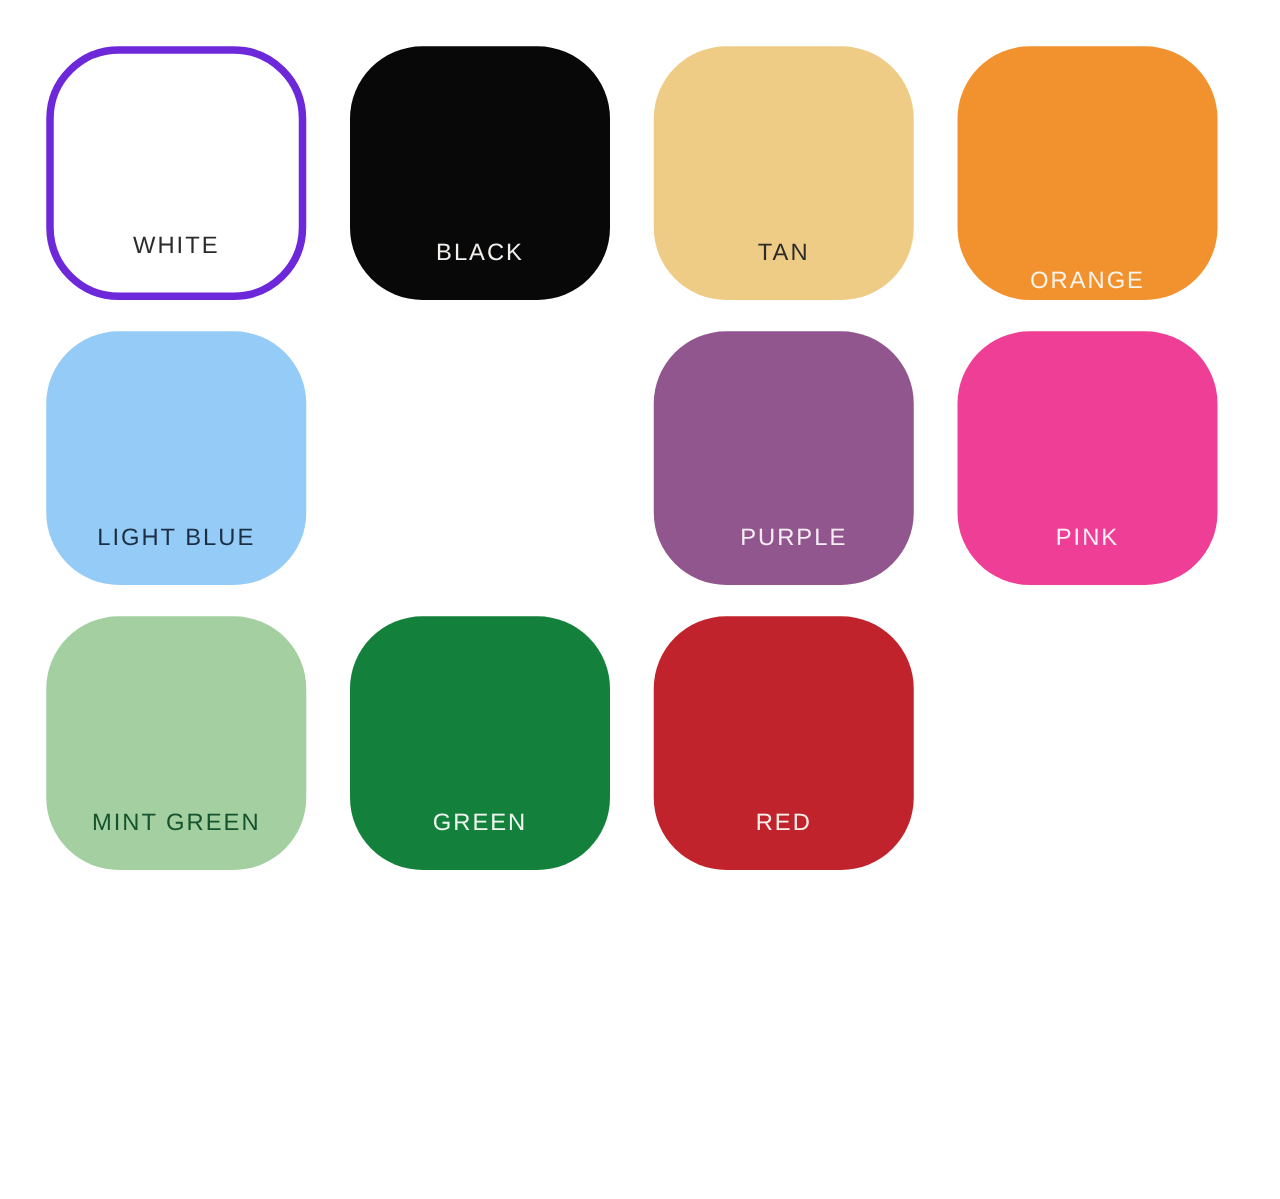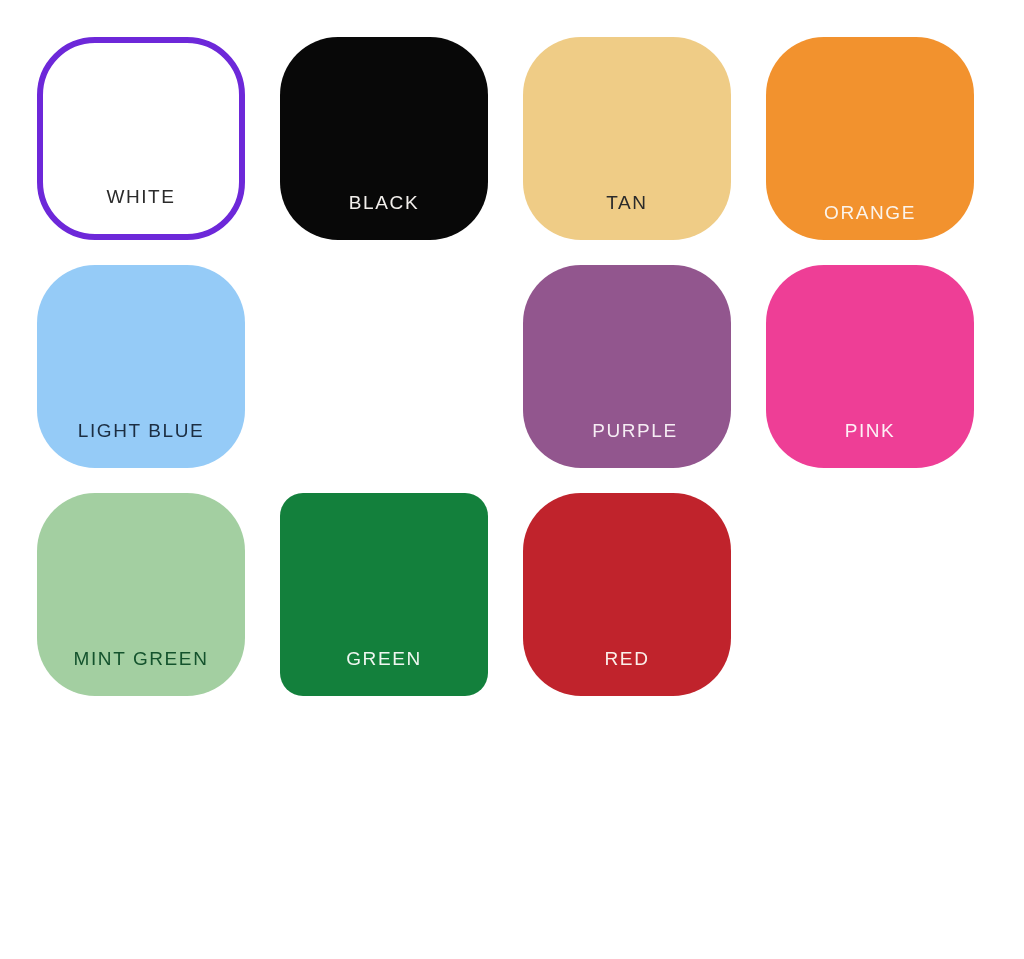--- a/index.html
+++ b/index.html
@@ -54,21 +54,21 @@
     font-size: 19px;
     font-weight: 300;
     letter-spacing: 1.6px;
     line-height: 1;
     white-space: nowrap;
     padding-bottom: 28px;
     -webkit-font-smoothing: antialiased;
   }
 
   .swatch.label-low .swatch-label {
-    padding-bottom: 18px;
+    padding-bottom: 6px;
   }
 </style>
 </head>
 <body>
 
 <div id="palette-grid">
     <div class="swatch outlined" style="background-color: rgb(255, 255, 255); grid-area: 1 / 1;">
       <span class="swatch-label" style="color: rgb(43, 43, 43);">WHITE</span>
     </div>
     <div class="swatch" style="background-color: rgb(239, 204, 134); grid-area: 1 / 3;">
@@ -85,19 +85,19 @@
     </div>
     <div class="swatch" style="background-color: rgb(146, 86, 142); grid-area: 2 / 3; padding-left: 16px;">
       <span class="swatch-label" style="color: rgb(246, 237, 244);">PURPLE</span>
     </div>
     <div class="swatch" style="background-color: rgb(238, 62, 150); grid-area: 2 / 4;">
       <span class="swatch-label" style="color: rgb(253, 240, 246);">PINK</span>
     </div>
     <div class="swatch" style="background-color: rgb(163, 207, 161); grid-area: 3 / 1;">
       <span class="swatch-label" style="color: #14532d;">MINT GREEN</span>
     </div>
-    <div class="swatch" style="background-color: rgb(19, 128, 60); grid-area: 3 / 2; border-radius: 23px;">
+    <div class="swatch" style="background-color: rgb(19, 128, 60); grid-area: 3 / 2;">
       <span class="swatch-label" style="color: rgb(239, 246, 240);">GREEN</span>
     </div>
     <div class="swatch" style="background-color: rgb(192, 35, 44); grid-area: 3 / 3;">
       <span class="swatch-label" style="color: rgb(251, 239, 234);">RED</span>
     </div>
   </div>
 
 </body></html>

